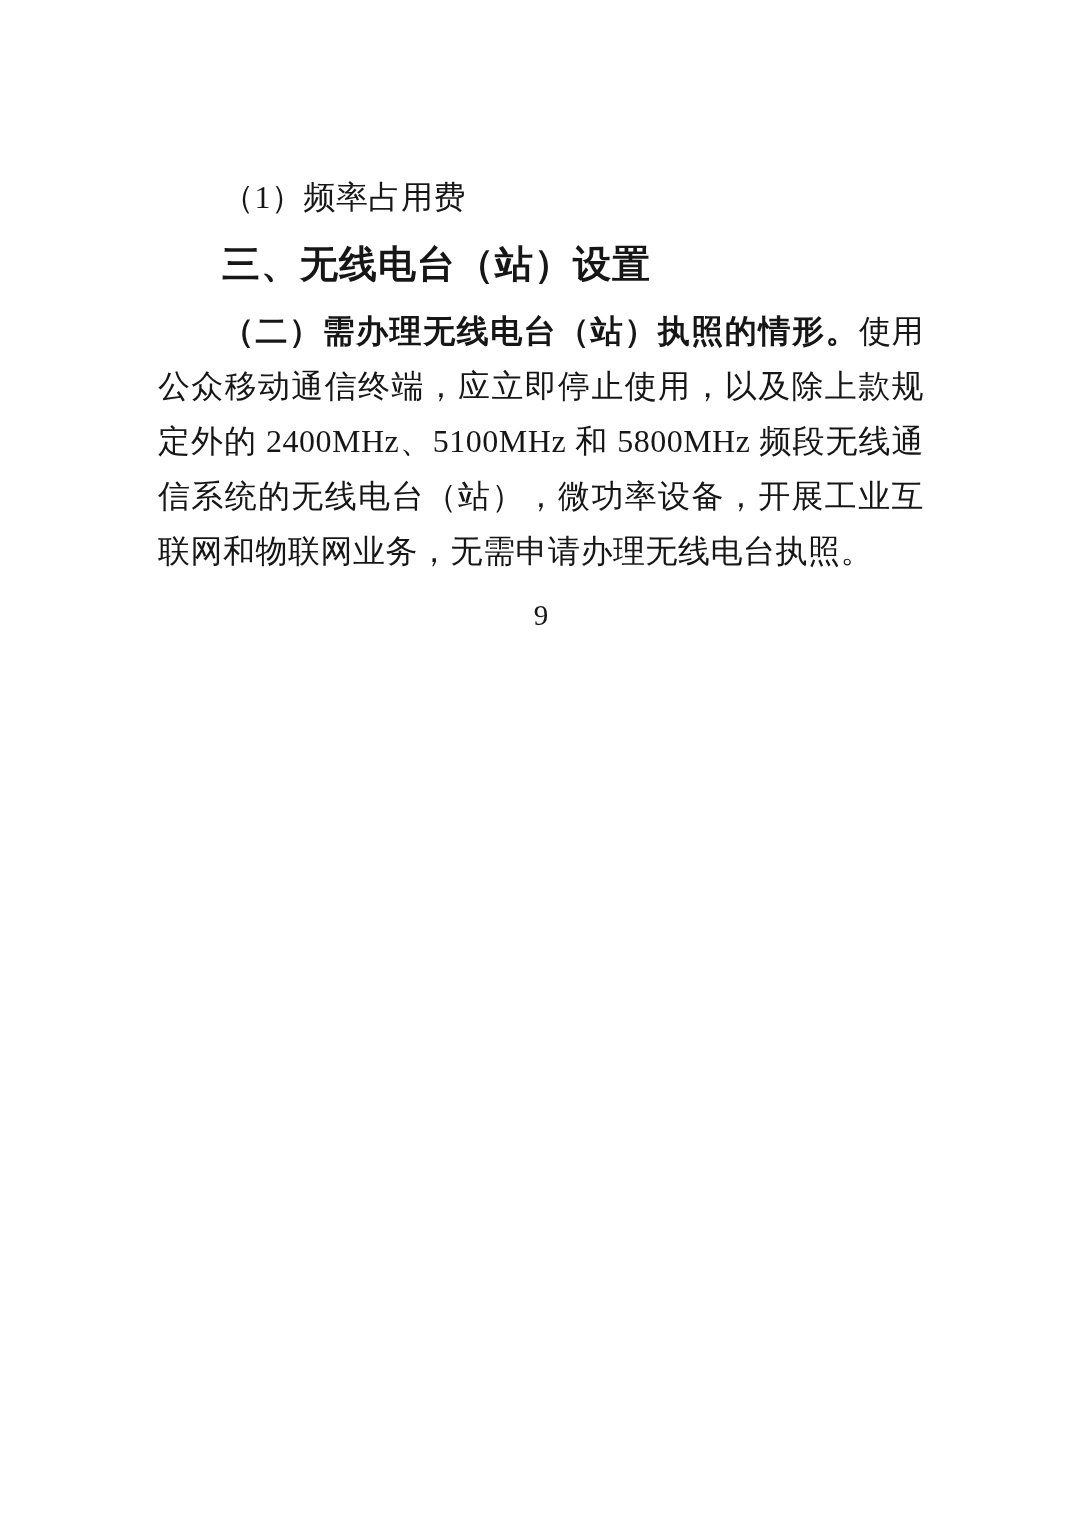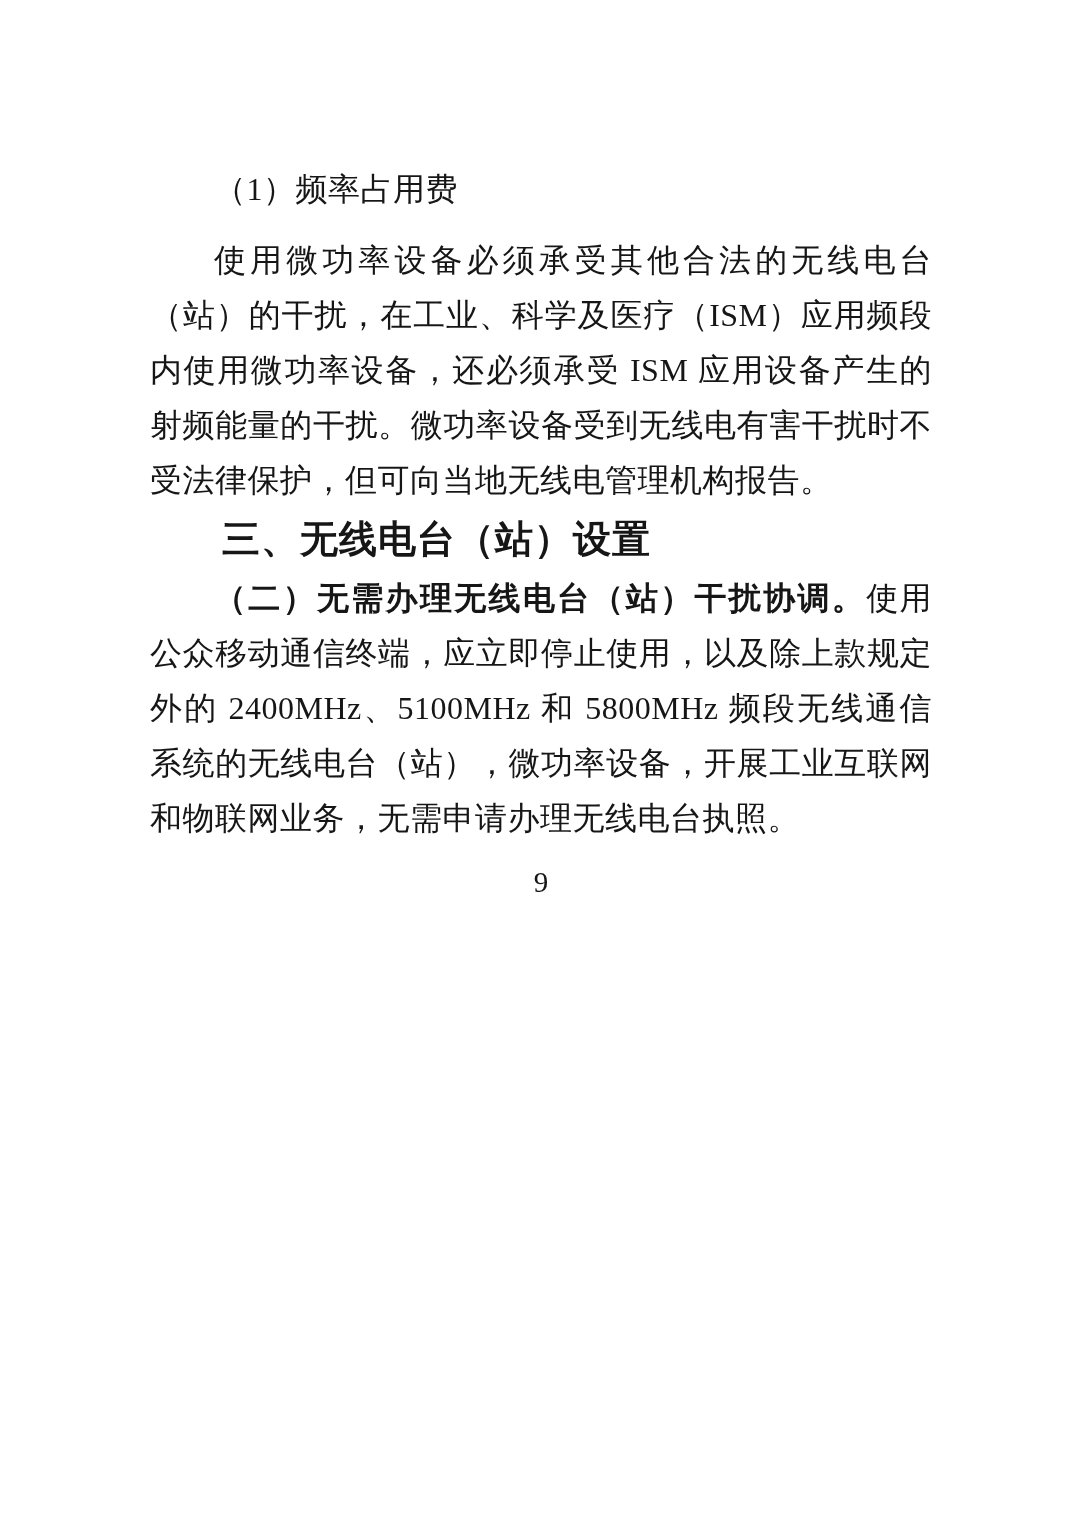--- a/index.html
+++ b/index.html
@@ -16,21 +16,21 @@
     overflow: hidden;
   }
   .page {
     box-sizing: border-box;
     width: 1080px;
     height: 1527px;
     padding: 158px 144px 0 146px;
     background: #ffffff;
   }
   .body-para {
-    margin: 4px;
+    margin: 12px;
     font-size: 32px;
     line-height: 55px;
     text-align: justify;
     text-indent: 2em;
     letter-spacing: 0.5px;
   }
   .body-para.space-before {
     margin-top: 16px;
   }
   .section-heading {
@@ -56,22 +56,21 @@
 </head>
 <body>
 
 <div class="page">
 
   <p class="body-para">（1）频率占用费</p>
 
 
 
 
-  <p class="body-para space-before">使用微功率设备必须承受其他合法的无线电台（站）的干扰，在工业、科学及医疗（ISM）应用频段内使用微功率设备，还必须承受 ISM 应用设备产生的射频能量的干扰。微功率设备受到无线电有害干扰时不受法律保护，但可向当地无线电管理机构报告。</p>
 
   <h2 class="section-heading">三、无线电台（站）设置</h2>
 
 
-  <p class="body-para"><span class="lead">（二）无需办理无线电台（站）干扰协调。</span><span>使用公众移动通信终端，应立即停止使用，以及除上款规定外的 2400MHz、5100MHz 和 5800MHz 频段无线通信系统的无线电台（站），微功率设备，开展工业互联网和物联网业务，无需申请办理无线电台执照。</span></p>
+  <p class="body-para"><span class="lead">（二）需办理无线电台（站）执照的情形。</span><span>使用公众移动通信终端，应立即停止使用，以及除上款规定外的 2400MHz、5100MHz 和 5800MHz 频段无线通信系统的无线电台（站），微功率设备，开展工业互联网和物联网业务，无需申请办理无线电台执照。</span></p>
 
   <div class="page-number">9</div>
 
 </div>
 
 </body></html>

